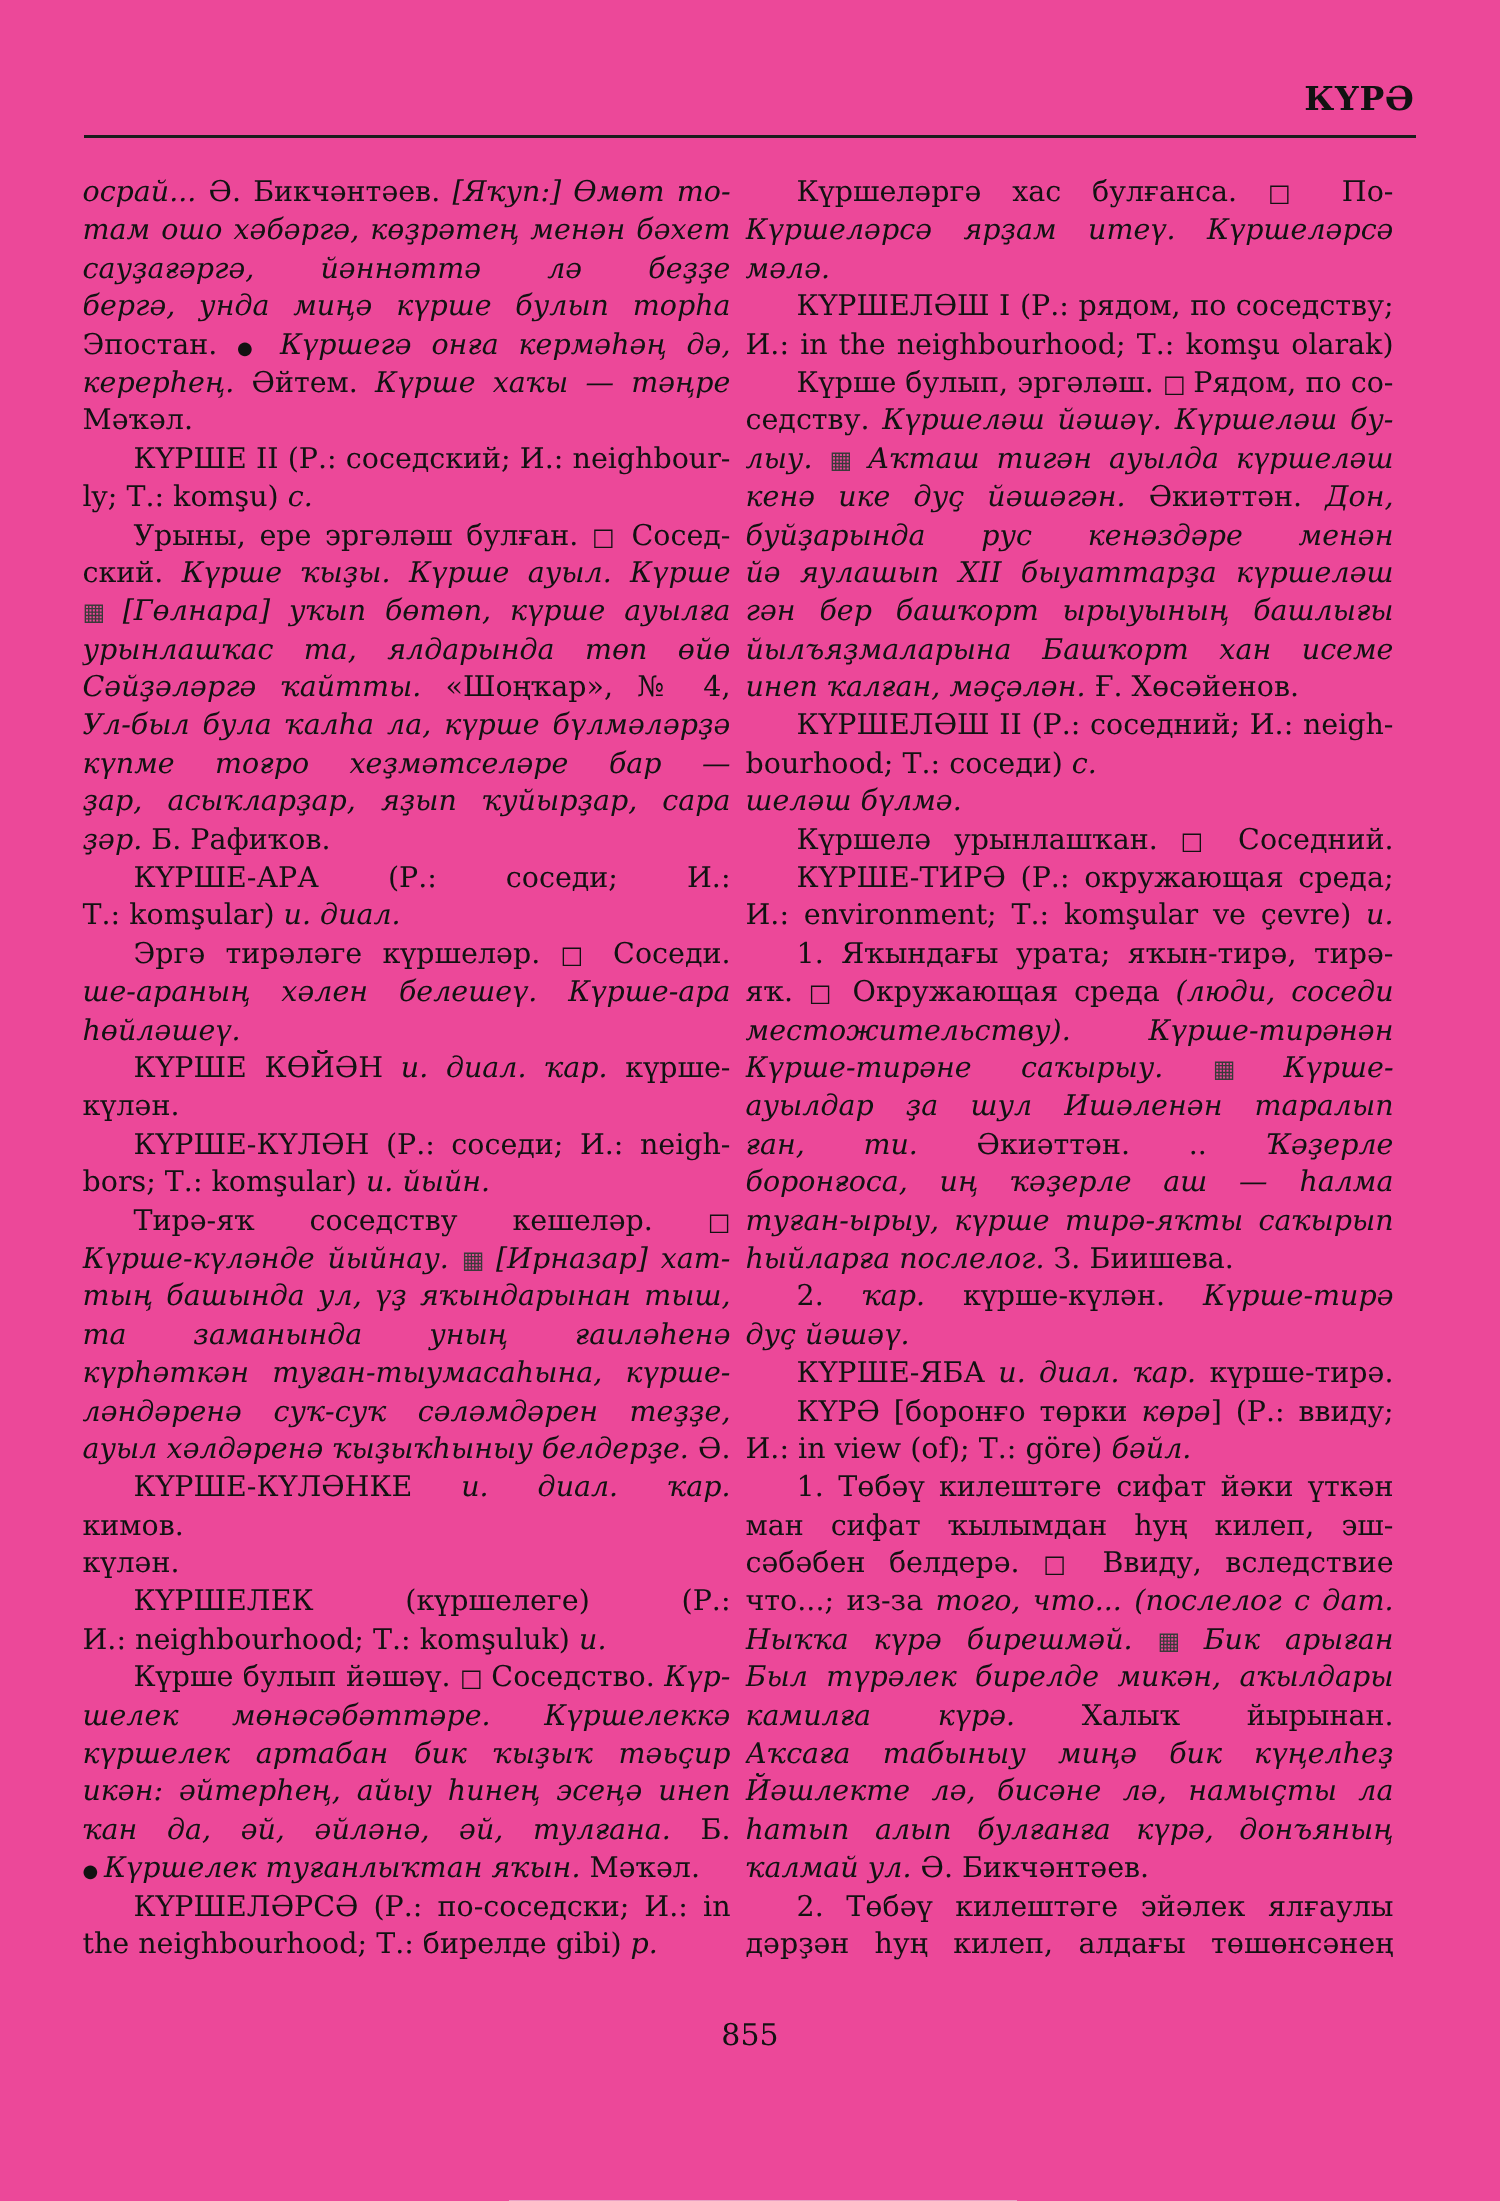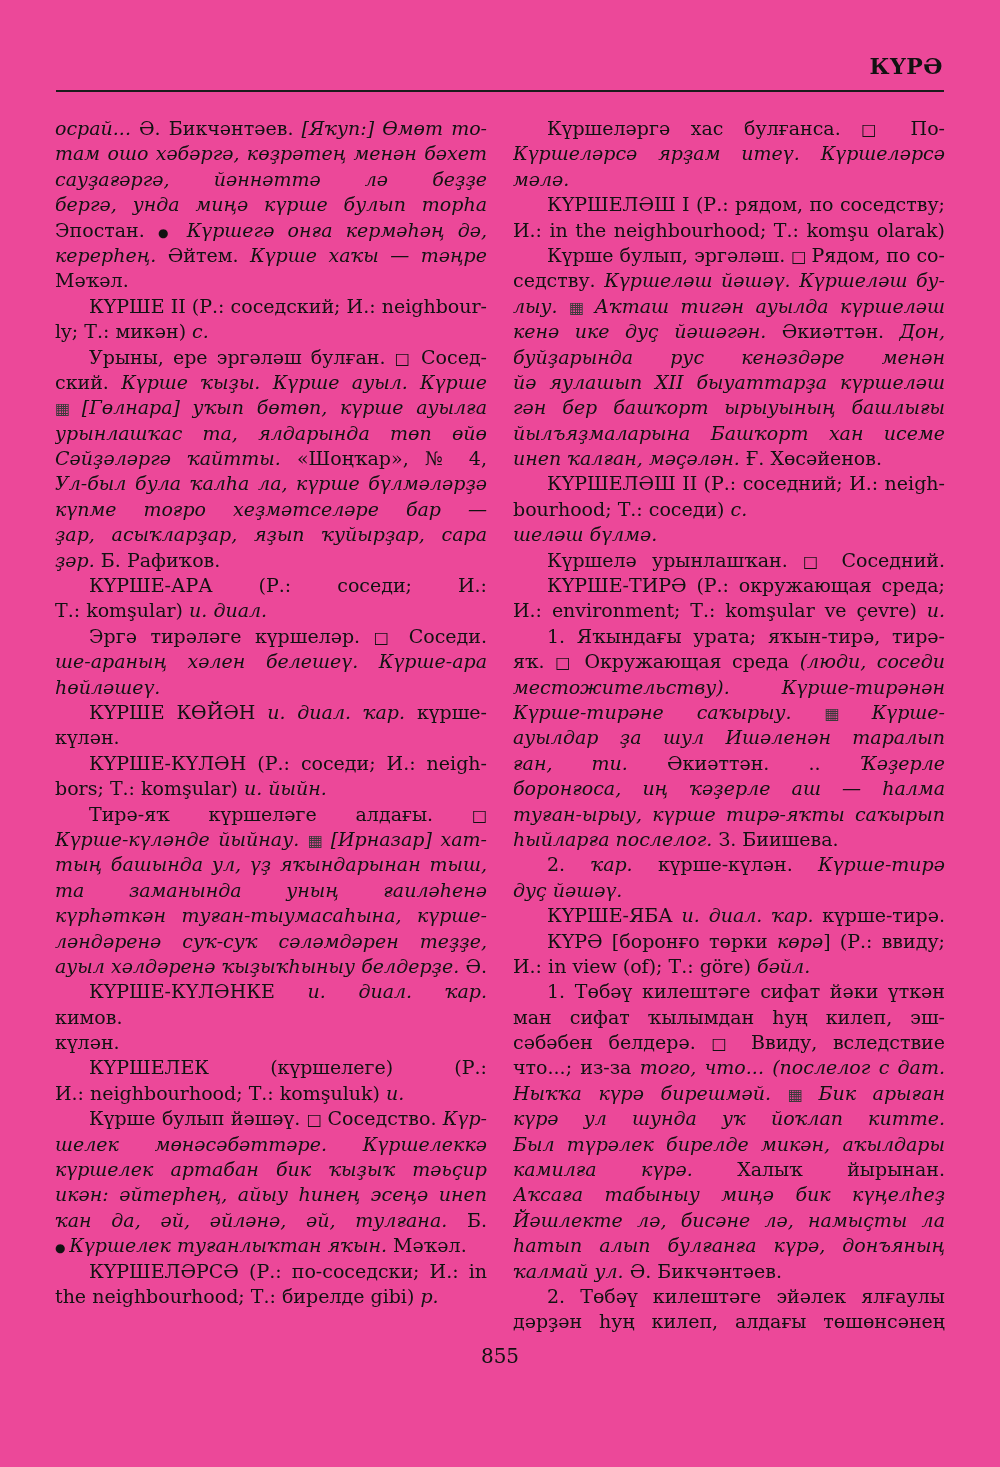--- a/index.html
+++ b/index.html
@@ -1,20 +1,20 @@
 <!DOCTYPE html>
 <html><head>
 <meta charset="utf-8">
 <style>
   html,body{margin:0;padding:0;background:#e8e8e8;}
   .page{position:relative;width:1000px;height:1467px;background:#ec4899;
         font-family:"DejaVu Serif","Liberation Serif",serif;color:#121212;margin:0 auto;overflow:hidden;}
   .running-head{position:absolute;top:53px;right:57px;font-weight:bold;font-size:22px;letter-spacing:.5px;}
   .rule{position:absolute;top:90px;left:56px;right:56px;height:2px;background:#1b1b1b;}
-  .columns{position:absolute;top:116px;left:55px;width:890px;display:flex;gap:26px;}
+  .columns{position:absolute;top:116px;left:55px;width:890px;display:flex;gap:10px;}
   .col{width:432px;}
   .line{font-size:19px;line-height:25.4px;height:25.4px;overflow:hidden;
         text-align:justify;text-align-last:justify;}
   .line.end{text-align-last:left;}
   .line.ind{padding-left:34px;}
   .s-b{font-weight:normal;}
   .s-i{font-style:italic;}
   .s-q,.s-x,.s-o{font-family:"DejaVu Sans",sans-serif;font-style:normal;}
   .s-q{font-size:16px;}
   .s-x{font-size:16px;color:#3a3a3a;}
@@ -30,40 +30,40 @@
   <div class="columns">
     <div class="col">
         <div class="line"><span class="s-i">осрай... </span><span>Ә. Бикчәнтәев. </span><span class="s-i">[Яҡуп:] Өмөт то-</span></div>
         <div class="line"><span class="s-i">там ошо хәбәргә, көҙрәтең менән бәхет бир</span></div>
         <div class="line"><span class="s-i">сауҙағәргә, йәннәттә лә беҙҙе ҡауыштырһаң</span></div>
         <div class="line"><span class="s-i">бергә, унда миңә күрше булып торһа имде.</span></div>
         <div class="line"><span>Эпостан. </span><span class="s-o">● </span><span class="s-i">Күршегә онға кермәһәң дә, елгә</span></div>
         <div class="line"><span class="s-i">керерһең. </span><span>Әйтем. </span><span class="s-i">Күрше хаҡы — тәңре хаҡы.</span></div>
         <div class="line end"><span>Мәҡәл.</span></div>
         <div class="line ind"><span class="s-b">КҮРШЕ II </span><span>(Р.: соседский; И.: neighbour-</span></div>
-        <div class="line end"><span>ly; Т.: микән) </span><span class="s-i">с.</span></div>
+        <div class="line end"><span>ly; Т.: komşu) </span><span class="s-i">с.</span></div>
         <div class="line ind"><span>Урыны, ере эргәләш булған. </span><span class="s-q">□ </span><span>Сосед-</span></div>
         <div class="line"><span>ский. </span><span class="s-i">Күрше ҡыҙы. Күрше ауыл. Күрше бүлмә.</span></div>
         <div class="line"><span class="s-x">▦ </span><span class="s-i">[Гөлнара] уҡып бөтөп, күрше ауылға эшкә</span></div>
         <div class="line"><span class="s-i">урынлашҡас та, ялдарында төп өйө итеп</span></div>
         <div class="line"><span class="s-i">Сәйҙәләргә ҡайтты. </span><span>«Шоңҡар», № 4, 2011.</span></div>
         <div class="line"><span class="s-i">Ул-был була ҡалһа ла, күрше бүлмәләрҙә ана</span></div>
         <div class="line"><span class="s-i">күпме тоғро хеҙмәтселәре бар — һорашыр-</span></div>
         <div class="line"><span class="s-i">ҙар, асыҡларҙар, яҙып ҡуйырҙар, сара күрер-</span></div>
         <div class="line end"><span class="s-i">ҙәр. </span><span>Б. Рафиҡов.</span></div>
         <div class="line ind"><span class="s-b">КҮРШЕ-АРА </span><span>(Р.: соседи; И.: neighbours;</span></div>
         <div class="line end"><span>Т.: komşular) </span><span class="s-i">и. диал.</span></div>
         <div class="line ind"><span>Эргә тирәләге күршеләр. </span><span class="s-q">□ </span><span>Соседи. </span></div>
         <div class="line"><span class="s-i">ше-араның хәлен белешеү. Күрше-ара менән</span></div>
         <div class="line end"><span class="s-i">һөйләшеү.</span></div>
         <div class="line ind"><span class="s-b">КҮРШЕ КӨЙӘН </span><span class="s-i">и. диал. ҡар. </span><span class="s-b">күрше-</span></div>
         <div class="line end"><span class="s-b">күлән.</span></div>
         <div class="line ind"><span class="s-b">КҮРШЕ-КҮЛӘН </span><span>(Р.: соседи; И.: neigh-</span></div>
         <div class="line end"><span>bors; Т.: komşular) </span><span class="s-i">и. йыйн.</span></div>
-        <div class="line ind"><span>Тирә-яҡ күршеләге алдағы. </span><span class="s-q">□ </span></div>
+        <div class="line ind"><span>Тирә-яҡ соседству кешеләр. </span><span class="s-q">□ </span></div>
         <div class="line"><span class="s-i">Күрше-күләнде йыйнау. </span><span class="s-x">▦ </span><span class="s-i">[Ирназар] хат-</span></div>
         <div class="line"><span class="s-i">тың башында ул, үҙ яҡындарынан тыш, хат-</span></div>
         <div class="line"><span class="s-i">та заманында уның ғаиләһенә бәғерһеҙлек</span></div>
         <div class="line"><span class="s-i">күрһәткән туған-тыумасаһына, күрше-кү-</span></div>
         <div class="line"><span class="s-i">ләндәренә суҡ-суҡ сәләмдәрен теҙҙе, унан</span></div>
         <div class="line"><span class="s-i">ауыл хәлдәренә ҡыҙыҡһыныу белдерҙе. </span><span>Ә. Хә-</span></div>
         <div class="line ind"><span class="s-b">КҮРШЕ-КҮЛӘНКЕ </span><span class="s-i">и. диал. ҡар. </span></div>
         <div class="line end"><span>кимов.</span></div>
         <div class="line end"><span class="s-b">күлән.</span></div>
         <div class="line ind"><span class="s-b">КҮРШЕЛЕК (күршелеге) </span><span>(Р.: соседство;</span></div>
@@ -110,21 +110,20 @@
         <div class="line ind"><span class="s-b">2. </span><span class="s-i">ҡар. </span><span class="s-b">күрше-күлән. </span><span class="s-i">Күрше-тирә менән</span></div>
         <div class="line end"><span class="s-i">дуҫ йәшәү.</span></div>
         <div class="line ind"><span class="s-b">КҮРШЕ-ЯБА </span><span class="s-i">и. диал. ҡар. </span><span class="s-b">күрше-тирә.</span></div>
         <div class="line ind"><span class="s-b">КҮРӘ </span><span>[боронғо төрки </span><span class="s-i">көрә</span><span>] (Р.: ввиду;</span></div>
         <div class="line end"><span>И.: in view (of); Т.: göre) </span><span class="s-i">бәйл.</span></div>
         <div class="line ind"><span class="s-b">1. </span><span>Төбәү килештәге сифат йәки үткән за-</span></div>
         <div class="line"><span>ман сифат ҡылымдан һуң килеп, эш-хәлдең</span></div>
         <div class="line"><span>сәбәбен белдерә. </span><span class="s-q">□ </span><span>Ввиду, вследствие того,</span></div>
         <div class="line"><span>что...; из-за </span><span class="s-i">того, что... (послелог с дат. п.).</span></div>
         <div class="line"><span class="s-i">Ныҡҡа күрә бирешмәй. </span><span class="s-x">▦ </span><span class="s-i">Бик арыған булғанға</span></div>
-        <div class="line"><span class="s-i">күрә ул шунда уҡ йоҡлап китте. </span></div>
         <div class="line"><span class="s-i">Был түрәлек бирелде микән, аҡылдары</span></div>
         <div class="line"><span class="s-i">камилға күрә. </span><span>Халыҡ йырынан. </span></div>
         <div class="line"><span class="s-i">Аҡсаға табыныу миңә бик күңелһеҙ күренде.</span></div>
         <div class="line"><span class="s-i">Йәшлекте лә, бисәне лә, намыҫты ла аҡсаға</span></div>
         <div class="line"><span class="s-i">һатып алып булғанға күрә, донъяның ҡыҙығы</span></div>
         <div class="line end"><span class="s-i">ҡалмай ул. </span><span>Ә. Бикчәнтәев.</span></div>
         <div class="line ind"><span class="s-b">2. </span><span>Төбәү килештәге эйәлек ялғаулы исем-</span></div>
         <div class="line"><span>дәрҙән һуң килеп, алдағы төшөнсәнең ошо</span></div>
       </div>
   </div>

